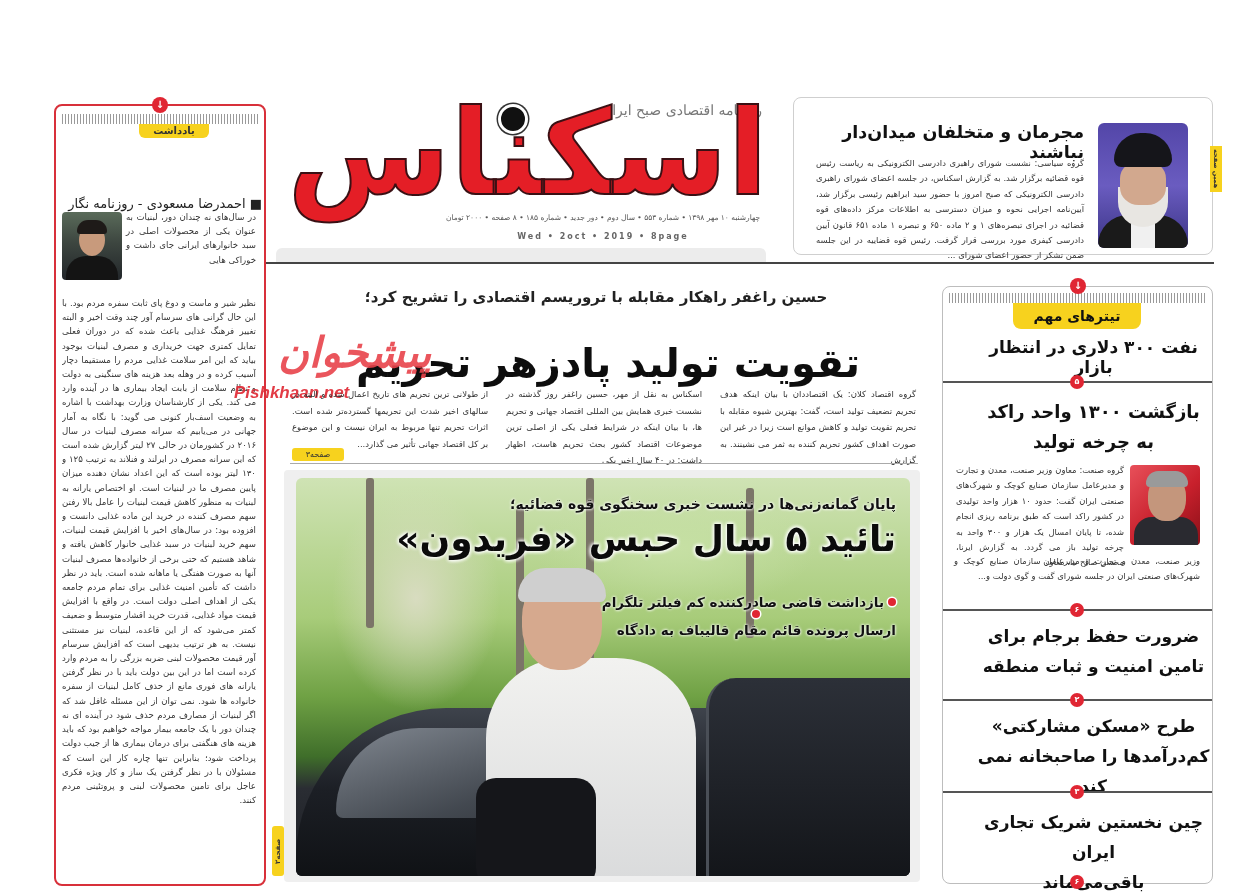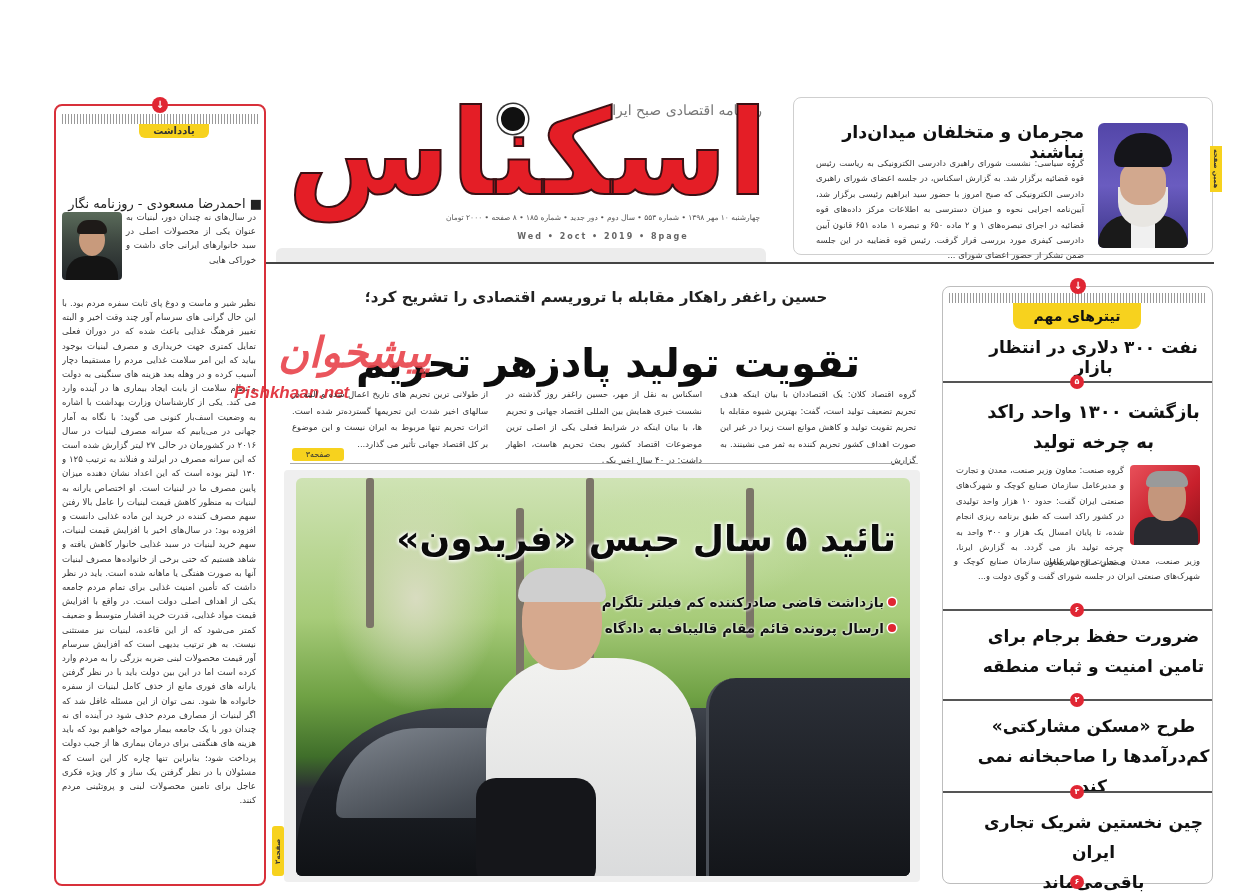--- a/index.html
+++ b/index.html
@@ -188,26 +188,27 @@
     <div class="tree" style="left:290px; top:0; height:200px;"></div>
     <div class="tree" style="left:450px; top:10px; height:150px;"></div>
     <div class="car"></div>
     <div class="windshield"></div>
     <div class="door"></div>
     <div class="man-shirt"></div>
     <div class="man-head"></div>
     <div class="man-hair"></div>
     <div class="jacket"></div>
 
+    <div class="ph-kicker">پایان گمانه‌زنی‌ها در نشست خبری سخنگوی قوه قضائیه؛</div>
     <div class="ph-title">تائید ۵ سال حبس «فریدون»</div>
     <div class="ph-bullet" style="top:116px;">
       <span class="dot"></span>
       <span>بازداشت قاضی صادرکننده کم فیلتر تلگرام</span>
     </div>
-    <div class="ph-bullet" style="top:142px;">
+    <div class="ph-bullet" style="top:132px;flex-direction:column;">
       <span class="dot"></span>
       <span>ارسال پرونده قائم مقام قالیباف به دادگاه</span>
     </div>
   </div>
 </div>
 
 <div class="abs hl-box">
   <div class="hatch"></div>
   <div class="pin" style="left:127px; top:-9px;">↓</div>
   <div class="hl-tag">تیترهای مهم</div>

